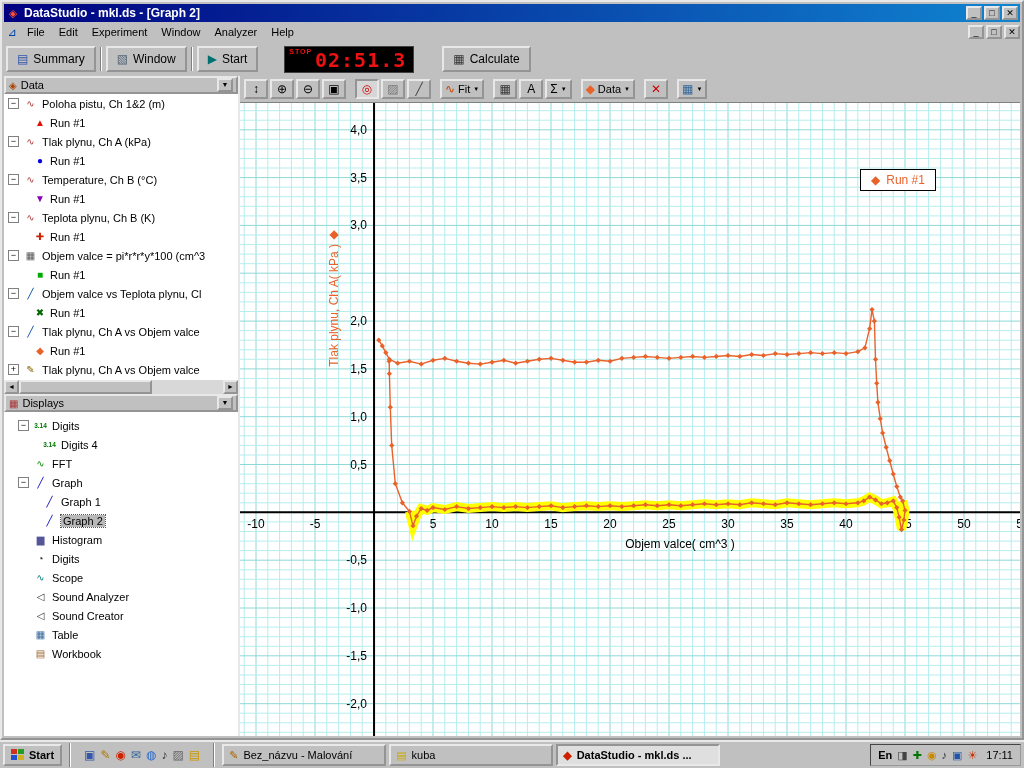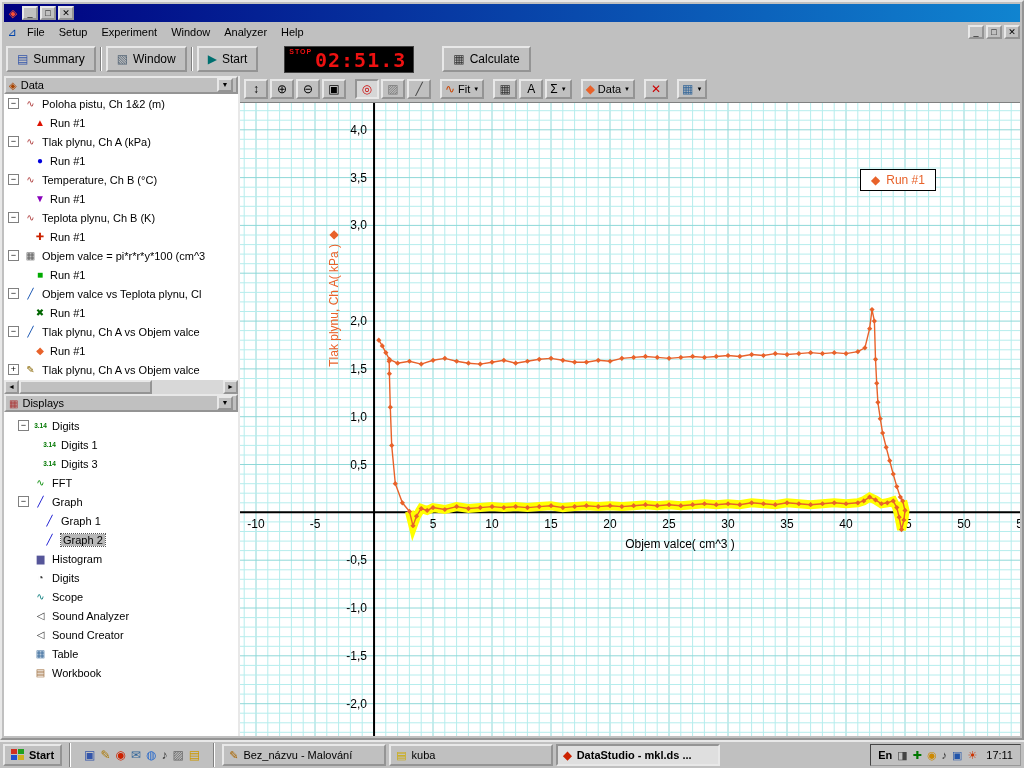--- a/index.html
+++ b/index.html
@@ -77,30 +77,31 @@
   .clock{font-size:11px;padding-left:4px;}
 </style>
 </head>
 <body>
 
 <div class="screen">
   <div class="app">
 
     <div class="titlebar">
       <span class="title-icon">◈</span>
+      <span class="title-text">DataStudio - mkl.ds - [Graph 2]</span>
       <span class="winbtn">_</span>
       <span class="winbtn">□</span>
       <span class="winbtn">✕</span>
     </div>
 
     <div class="menubar">
       <span class="mdi-icon">⊿</span>
       <span id="menu-items" style="display:flex">
           <span class="mitem">File</span>
-          <span class="mitem">Setup</span>
+          <span class="mitem">Edit</span>
           <span class="mitem">Experiment</span>
           <span class="mitem">Window</span>
           <span class="mitem">Analyzer</span>
           <span class="mitem">Help</span>
         </span>
       <span class="menu-spacer"></span>
       <span class="winbtn">_</span>
       <span class="winbtn">□</span>
       <span class="winbtn">✕</span>
     </div>
@@ -221,26 +222,21 @@
         </div>
         <div class="tree" id="displays-tree">
             <div class="trow lvl0">
       <span class="exp">−</span>
       <span class="ticon small" style="color:#007700">3.14</span>
       <span class="tlabel">Digits</span>
             </div>
             <div class="trow lvl1">
 
       <span class="ticon small" style="color:#007700">3.14</span>
-      <span class="tlabel">Digits 1</span>
-            </div>
-            <div class="trow lvl1">
-
-      <span class="ticon small" style="color:#007700">3.14</span>
-      <span class="tlabel">Digits 3</span>
+      <span class="tlabel">Digits 4</span>
             </div>
             <div class="trow lvl0">
       <span class="expspace"></span>
       <span class="ticon" style="color:#008800">∿</span>
       <span class="tlabel">FFT</span>
             </div>
             <div class="trow lvl0">
       <span class="exp">−</span>
       <span class="ticon" style="color:#0000cc">╱</span>
       <span class="tlabel">Graph</span>

